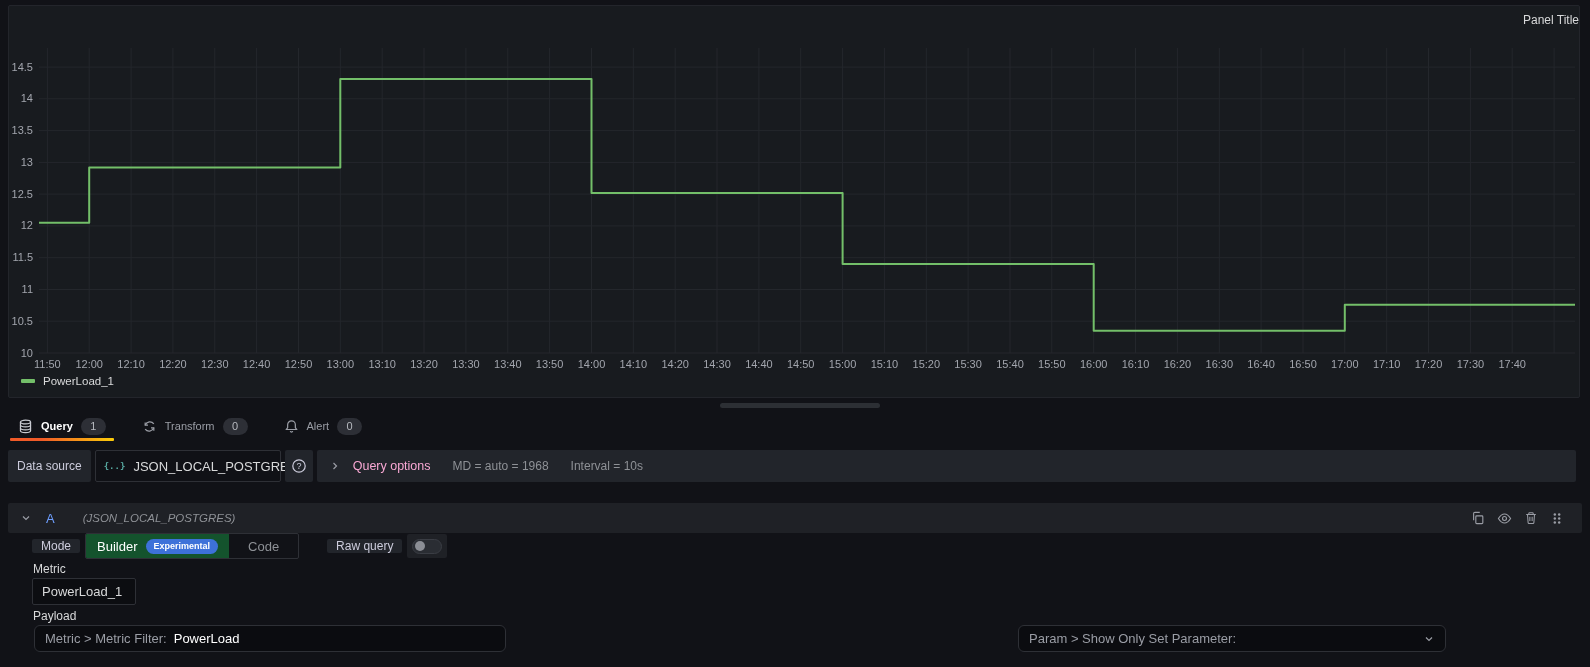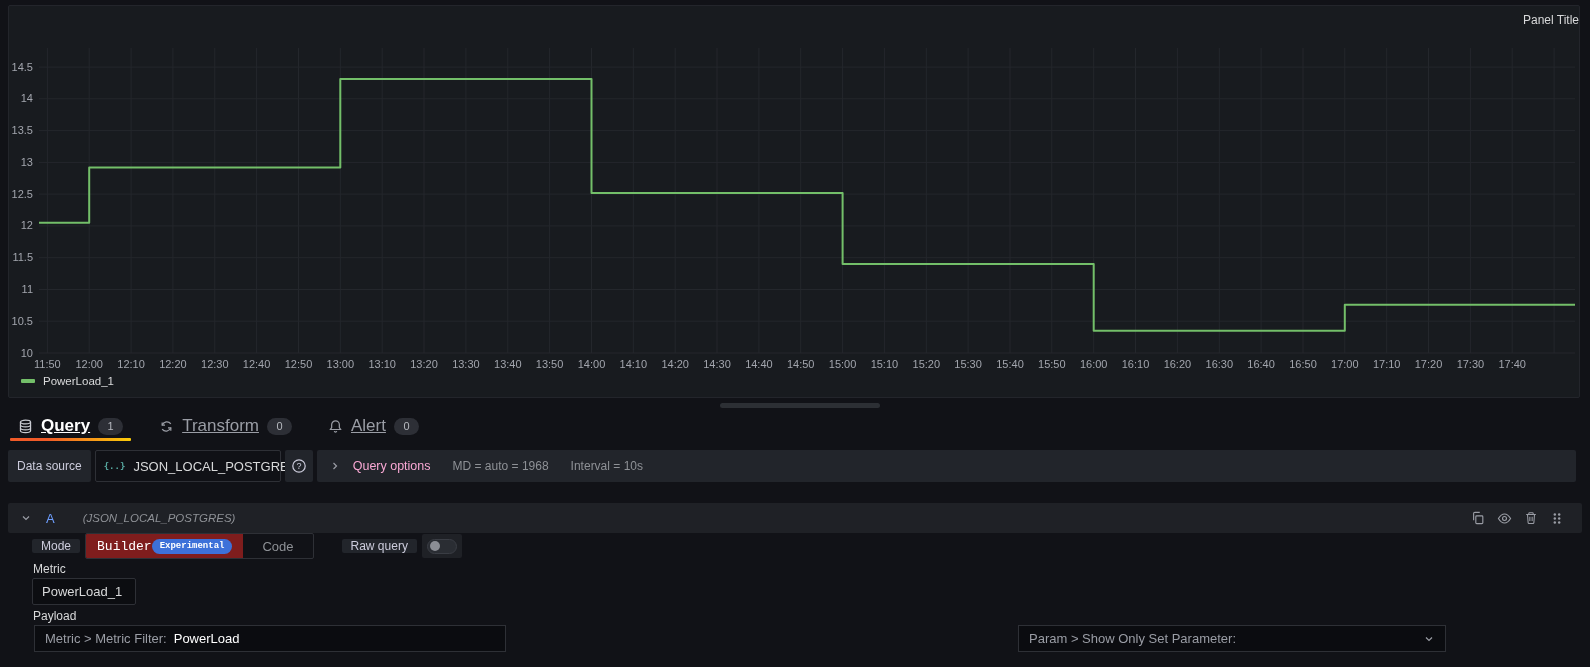--- a/index.html
+++ b/index.html
@@ -14,21 +14,21 @@
   .legend{position:absolute;left:12px;top:369px;display:flex;align-items:center;gap:8px;}
   .swatch{width:14px;height:4px;border-radius:1px;background:#73bf69;}
   .legend-label{font-size:11.5px;color:#d8d9da;cursor:pointer;}
 
   
   .splitter{position:absolute;left:720px;top:403px;width:160px;height:5px;border-radius:3px;background:#2c2f34;cursor:row-resize;}
 
   
   .tabbar{position:absolute;left:18px;top:411px;height:30px;display:flex;align-items:center;gap:36px;}
   .tab{position:relative;display:flex;align-items:center;gap:8px;height:30px;cursor:pointer;}
-  .tab-label{font-size:17px;color:#9a9da5;text-decoration:underline;}
+  .tab-label{font-size:11px;color:#9a9da5;}
   .tab.active .tab-label{color:#ffffff;font-weight:700;}
   .ticon{flex:0 0 auto;}
   .count{background:#2d2f36;border-radius:9px;min-width:25px;height:17px;line-height:17px;text-align:center;font-size:11px;color:#b6b9bf;padding:0 7px;box-sizing:border-box;}
   .underline{position:absolute;left:-8px;right:-8px;bottom:0;height:3px;border-radius:1px;background:linear-gradient(90deg,#f05a28 30%,#fbca0a 99%);}
 
   
   .ds-row{position:absolute;left:8px;top:450px;width:1574px;height:32px;display:flex;align-items:stretch;}
   .chip{background:#22252b;color:#ccccdc;font-size:12px;font-weight:500;display:inline-flex;align-items:center;padding:0 9px;border-radius:2px;white-space:nowrap;}
   .ds-picker{width:186px;margin-left:4px;background:#101116;border:1px solid #2e3036;border-radius:2px;display:flex;align-items:center;padding:0 8px;gap:8px;box-sizing:border-box;cursor:pointer;}
   .ds-ico{color:#56a69e;font-size:9px;font-weight:700;font-family:"DejaVu Sans Mono",monospace;}
@@ -43,33 +43,33 @@
   .qrow-header{position:absolute;left:8px;top:503px;width:1574px;height:30px;background:#1f2126;border-radius:2px;display:flex;align-items:center;padding:0 12px;box-sizing:border-box;}
   .collapse-btn{color:#9a9da5;display:flex;align-items:center;cursor:pointer;}
   .refid{color:#6e9fff;font-size:13px;font-weight:500;margin-left:14px;cursor:pointer;}
   .ds-hint{color:#8e9196;font-size:11.5px;font-style:italic;margin-left:28px;}
   .qactions{margin-left:auto;display:flex;gap:12px;align-items:center;padding-right:6px;}
   .icon-btn{color:#9a9da5;display:flex;align-items:center;cursor:pointer;background:none;border:none;padding:0;}
 
   
   .mode-row{position:absolute;left:32px;top:534px;height:24px;display:flex;align-items:center;}
   .seg{display:flex;height:24px;border:1px solid #2e3036;border-radius:2px;margin-left:5px;overflow:hidden;box-sizing:content-box;}
-  .seg-builder{display:flex;align-items:center;padding:0 11px;background:#7f1d1d;color:#fff;font-size:13px;font-weight:500;cursor:pointer;font-family:Liberation Mono, monospace;}
+  .seg-builder{display:flex;align-items:center;gap:8px;padding:0 11px;background:#14532d;color:#fff;font-size:13px;font-weight:500;cursor:pointer;}
   .badge{background:#3d71d9;color:#fff;font-size:9px;font-weight:700;border-radius:9px;padding:3px 8px;line-height:1;}
   .seg-code{display:flex;align-items:center;padding:8px 19px;color:#8e9196;font-size:13px;font-weight:500;cursor:pointer;}
   .rawq-chip{margin-left:28px;}
   .toggle-box{margin-left:5px;width:40px;height:24px;background:#1f2126;border-radius:2px;display:flex;align-items:center;justify-content:center;cursor:pointer;}
   .toggle{width:30px;height:15px;border-radius:8px;background:#2a2d33;border:1px solid #3a3d44;position:relative;box-sizing:border-box;}
   .knob{position:absolute;left:2px;top:1.5px;width:10px;height:10px;border-radius:50%;background:#8b8e95;}
 
   .field-label{position:absolute;font-size:12px;font-weight:500;color:#d8d9da;}
   .metric-label{left:33px;top:562px;}
   .payload-label{left:33px;top:609px;}
   .metric-select{position:absolute;left:32px;top:578px;width:104px;height:27px;background:#0c0d11;border:1px solid #2e3036;border-radius:2px;display:flex;align-items:center;padding:0 9px;gap:9px;color:#d8d9da;font-size:13px;box-sizing:border-box;cursor:pointer;}
-  .field{position:absolute;top:625px;height:27px;background:#0b0c10;border:1px solid #2e3036;border-radius:0;display:flex;align-items:center;padding:0 10px;gap:7px;box-sizing:border-box;cursor:text;}
+  .field{position:absolute;top:625px;height:27px;background:#0b0c10;border:1px solid #2e3036;border-radius:6px;display:flex;align-items:center;padding:0 10px;gap:7px;box-sizing:border-box;cursor:text;}
   .f1{left:34px;width:472px;}
   .f2{left:524px;width:451px;cursor:pointer;}
   .f3{left:1018px;width:428px;cursor:pointer;}
   .f-label{color:#9a9da5;font-size:13px;white-space:nowrap;}
   .f-value{color:#ffffff;font-size:13px;white-space:nowrap;}
   .f-spacer{flex:1;}
 </style>
 </head>
 <body>
 

